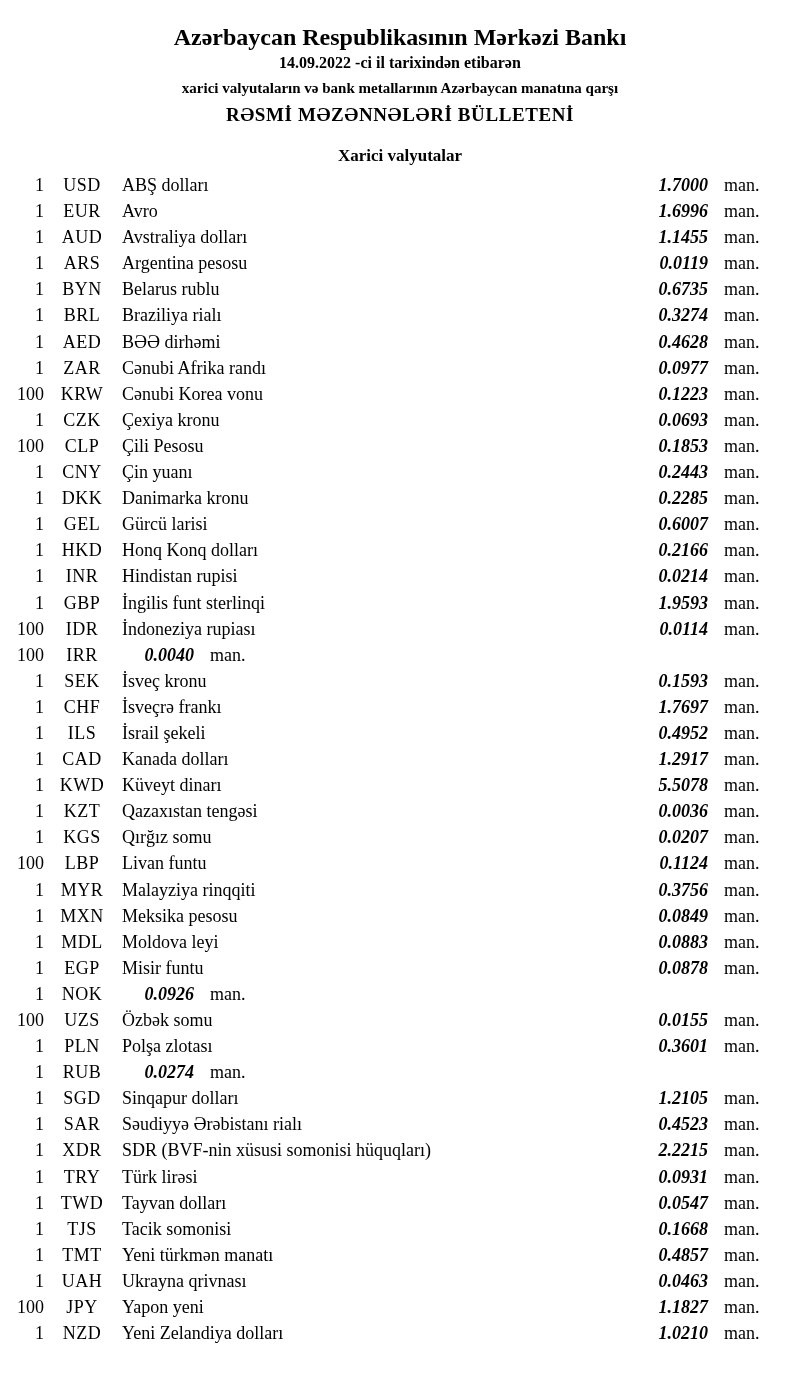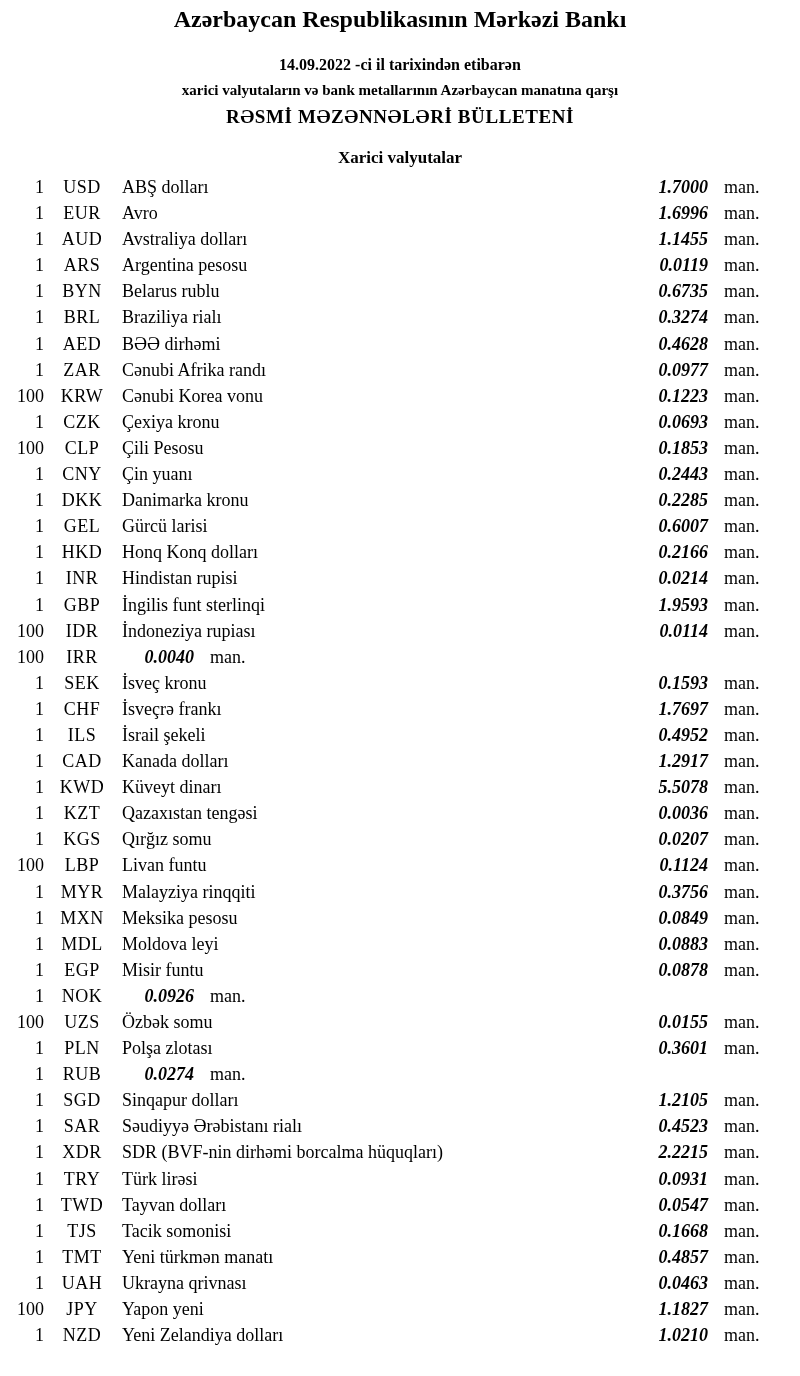--- a/index.html
+++ b/index.html
@@ -6,31 +6,31 @@
   html, body { background: #ffffff; }
   body {
     width: 800px;
     font-family: "Liberation Serif", "DejaVu Serif", serif;
     color: #000000;
     -webkit-font-smoothing: antialiased;
   }
   .page {
     width: 800px;
     min-height: 1376px;
-    padding: 4px 0 6px 0;
+    padding: 22px 0 6px 0;
     background: #ffffff;
   }
   .header { text-align: center; }
   .title {
     font-size: 24px;
     font-weight: bold;
     line-height: 30px;
   }
   .date-line {
-    margin-top: 20px;
+    margin-top: 0;
     font-size: 16px;
     font-weight: bold;
     line-height: 22px;
   }
   .subject-line {
     margin-top: 2px;
     font-size: 15px;
     font-weight: bold;
     line-height: 24px;
   }
@@ -357,21 +357,21 @@
       <div class="row">
         <span class="qty">1</span>
         <span class="code">SAR</span>
         <span class="name">Səudiyyə Ərəbistanı rialı</span>
         <span class="rate">0.4523</span>
         <span class="unit">man.</span>
       </div>
       <div class="row">
         <span class="qty">1</span>
         <span class="code">XDR</span>
-        <span class="name">SDR (BVF-nin dirhəmi borcalma hüquqları)</span>
+        <span class="name">SDR (BVF-nin xüsusi somonisi hüquqları)</span>
         <span class="rate">2.2215</span>
         <span class="unit">man.</span>
       </div>
       <div class="row">
         <span class="qty">1</span>
         <span class="code">TRY</span>
         <span class="name">Türk lirəsi</span>
         <span class="rate">0.0931</span>
         <span class="unit">man.</span>
       </div>

